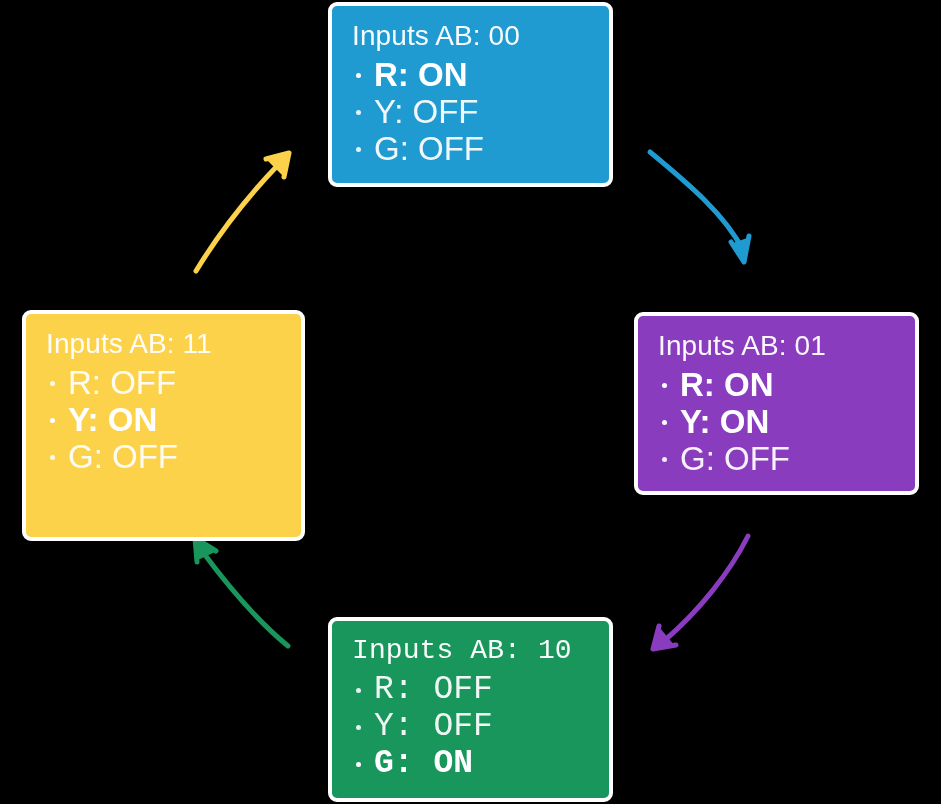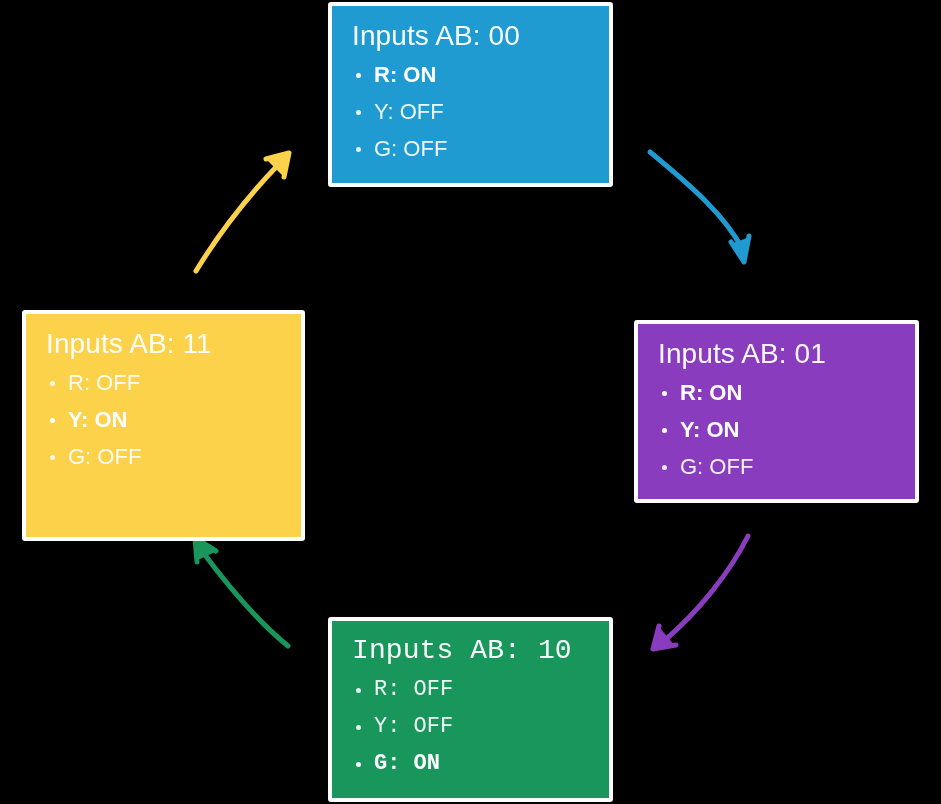--- a/index.html
+++ b/index.html
@@ -25,42 +25,42 @@
     position: absolute;
     left: 0; top: 0;
     width: 941px;
     height: 804px;
     pointer-events: none;
   }
   .node {
     position: absolute;
     box-sizing: border-box;
     border: 4px solid #ffffff;
-    border-radius: 3px;
+    border-radius: 9px;
     padding: 10px 18px 12px 20px;
     color: #ffffff;
     overflow: hidden;
   }
   .node-title {
     font-size: 28px;
     font-weight: 300;
     letter-spacing: 0.1px;
     line-height: 40px;
     white-space: nowrap;
     color: #ffffff;
     opacity: 0.97;
   }
   .node-list {
     list-style: none;
     margin: 0;
     padding: 0;
   }
   .node-list li {
     position: relative;
-    font-size: 22px;
+    font-size: 33px;
     line-height: 37px;
     white-space: nowrap;
     padding-left: 22px;
     font-weight: 300;
     color: #ffffff;
     opacity: 0.93;
   }
   .node-list li.on {
     font-weight: bold;
     opacity: 1;
@@ -75,21 +75,21 @@
     border-radius: 50%;
     background: #ffffff;
     opacity: 0.95;
   }
   .node-list li.on::before {
     opacity: 1;
   }
 
   
   #node-00 { left: 328px; top: 2px;   width: 285px; height: 185px; }
-  #node-01 { left: 634px; top: 320px; width: 285px; height: 183px; }
+  #node-01 { left: 634px; top: 312px; width: 285px; height: 183px; }
   #node-10 { left: 328px; top: 617px; width: 285px; height: 185px; }
   #node-11 { left: 22px;  top: 310px; width: 283px; height: 231px; }
 </style>
 </head>
 <body>
 
 <div id="stage">
 
   <svg class="arrow-layer" width="941" height="804" viewBox="0 0 941 804" xmlns="http://www.w3.org/2000/svg">
 

